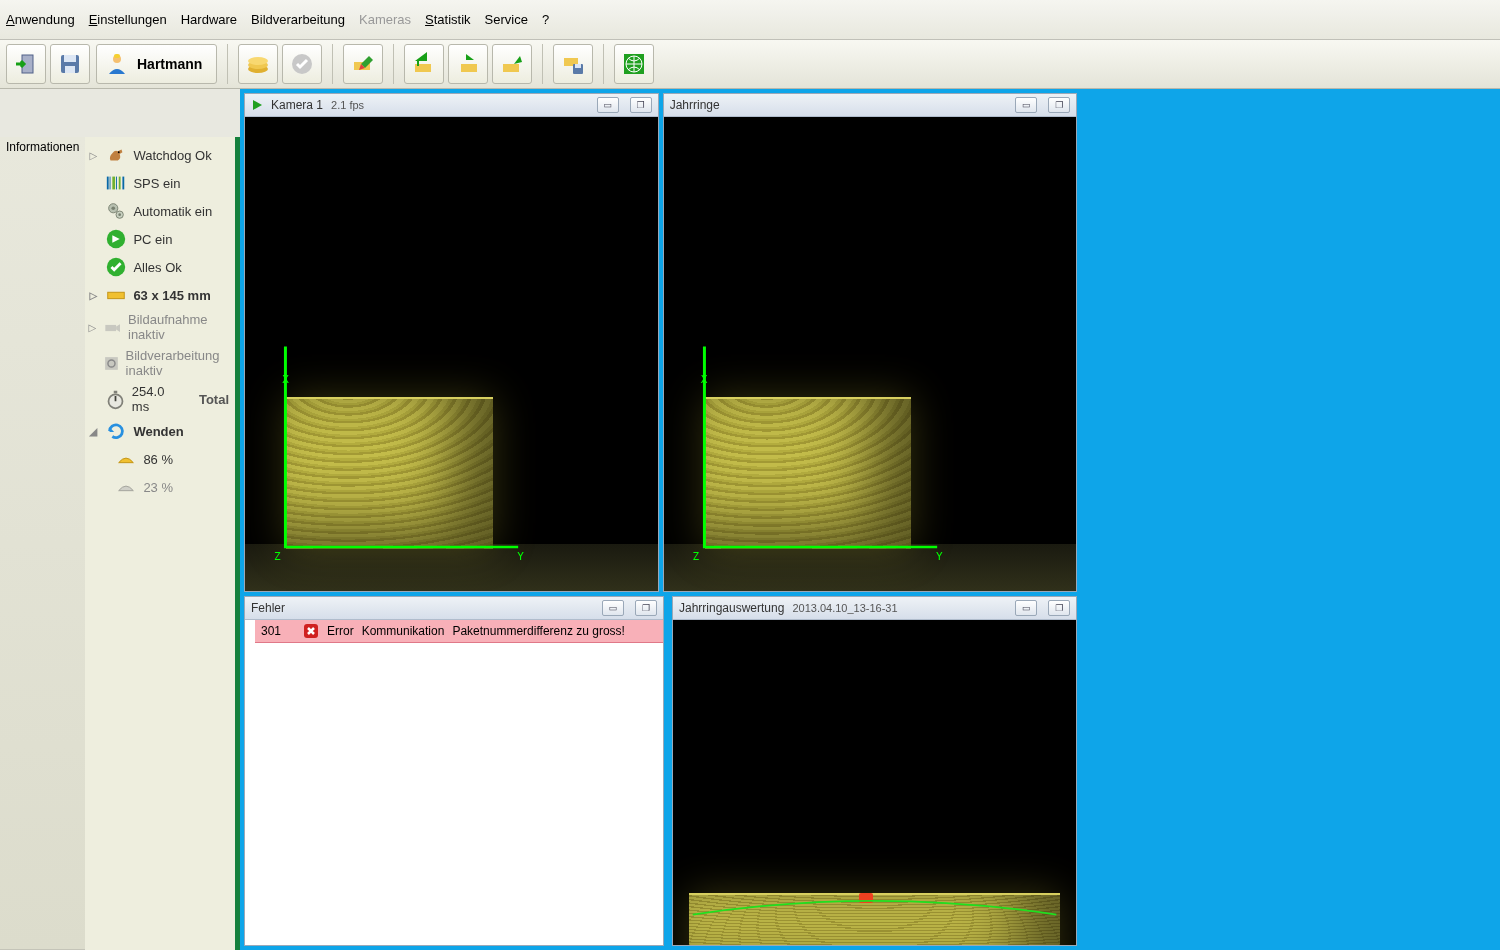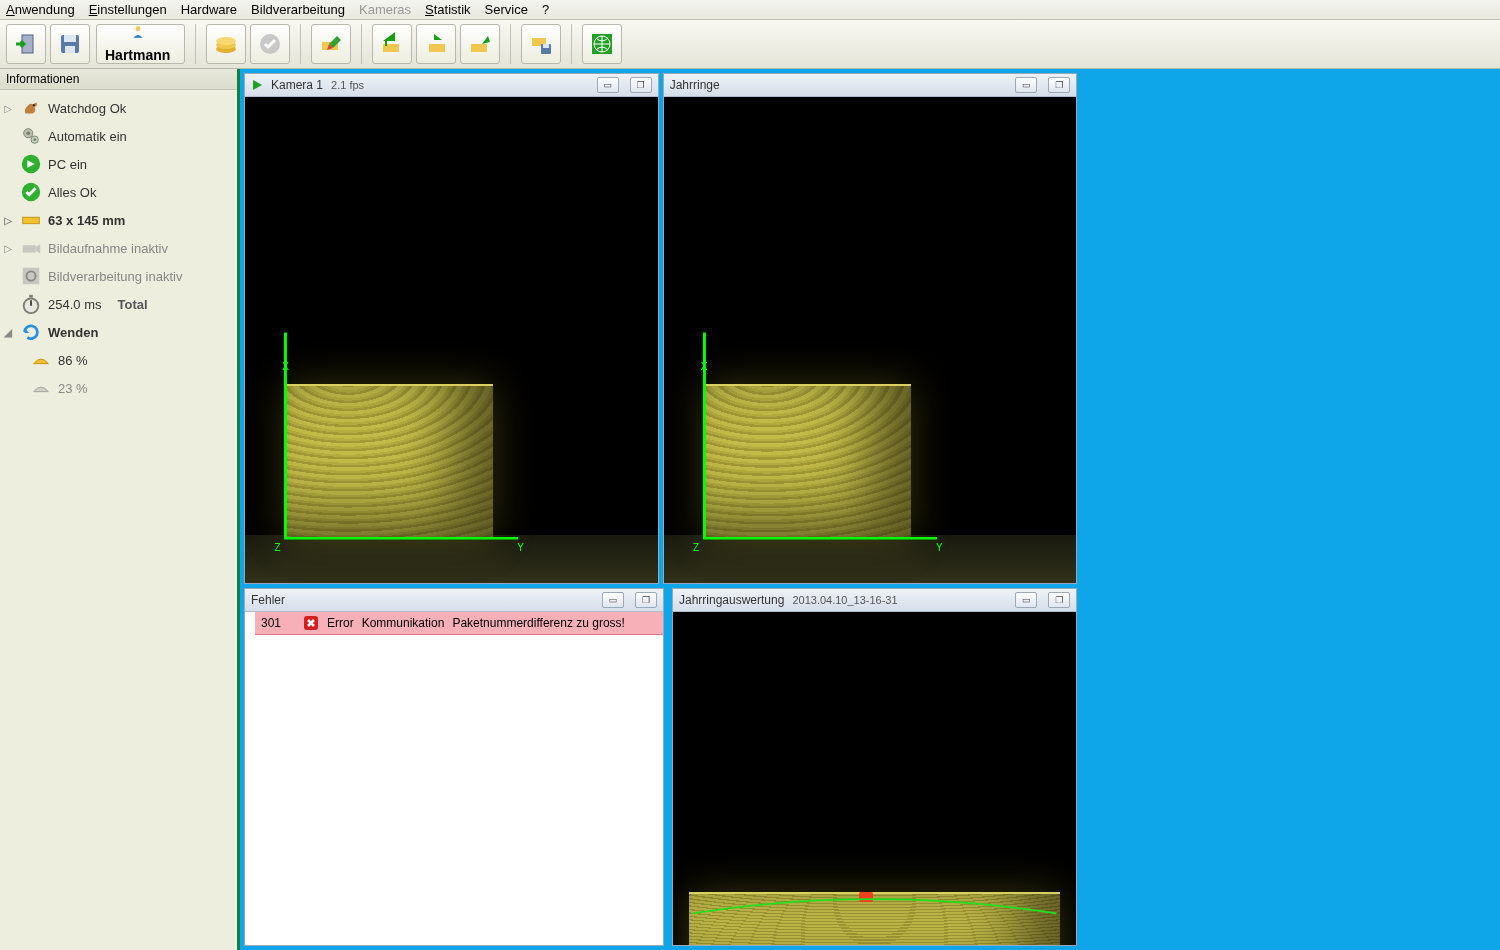--- a/index.html
+++ b/index.html
@@ -9,21 +9,21 @@
   background: #e8e8e0;
   width: 1500px;
   height: 950px;
   overflow: hidden;
   display: flex;
   flex-direction: column;
 }
 .menubar {
   background: linear-gradient(#f5f5f0, #e8e8de);
   border-bottom: 1px solid #c0c0b8;
-  padding: 2px 6px;
+  padding: 12px 6px;
   display: flex;
   gap: 14px;
   font-size: 13px;
 }
 .menubar span { cursor: default; }
 .menubar .disabled { color: #999; }
 .menubar u { text-decoration: underline; }
 .toolbar {
   background: linear-gradient(#f8f8f2, #e4e4d8);
   border-bottom: 1px solid #b8b8ac;
@@ -50,33 +50,32 @@
 .user-chip {
   height: 40px;
   border: 1px solid #b8b8ac;
   border-radius: 3px;
   background: linear-gradient(#fff,#ededdf);
   display: flex; align-items: center;
   padding: 0 14px 0 8px;
   font-weight: bold;
   font-size: 14px;
   gap: 8px;
-  flex-direction: column;
 }
 .user-chip svg { width: 24px; height: 24px; }
 .main {
   flex: 1;
   display: flex;
   min-height: 0;
 }
 .sidebar {
   width: 240px;
   background: #eeeede;
-  border-right: 3px solid #15803d;
-  display: flex; flex-direction: column;
+  border-right: 5px solid #15803d;
+  display: flex; flex-direction: row; margin-top: 48px;
 }
 .side-title {
   background: linear-gradient(#e8e8dc,#dcdccc);
   border-bottom: 1px solid #c4c4b8;
   padding: 3px 6px;
   font-size: 12px;
 }
 .tree { padding: 4px 0; overflow: auto; }
 .tree-row {
   display: flex; align-items: center;
@@ -306,20 +305,34 @@
         <span class="expander">▷</span>
         <span class="ico">
             <svg viewBox="0 0 24 24">
               <path d="M6 18 Q4 14 8 10 Q11 6 14 8 L18 6 L19 9 L16 11 Q18 16 14 18 Z" fill="#c08040"></path>
               <circle cx="15" cy="9" r="1" fill="#000"></circle>
             </svg>
           </span>
         <span>Watchdog Ok</span>
       </div>
 
+      <div class="tree-row">
+        <span class="expander"></span>
+        <span class="ico">
+            <svg viewBox="0 0 24 24">
+              <rect x="2" y="5" width="2" height="14" fill="#0868a8"></rect>
+              <rect x="5" y="5" width="1" height="14" fill="#0868a8"></rect>
+              <rect x="8" y="5" width="3" height="14" fill="#70b030"></rect>
+              <rect x="12" y="5" width="1" height="14" fill="#0868a8"></rect>
+              <rect x="15" y="5" width="2" height="14" fill="#70b030"></rect>
+              <rect x="19" y="5" width="2" height="14" fill="#0868a8"></rect>
+            </svg>
+          </span>
+        <span>SPS ein</span>
+      </div>
 
       <div class="tree-row">
         <span class="expander"></span>
         <span class="ico">
             <svg viewBox="0 0 24 24">
               <circle cx="9" cy="9" r="5" fill="#b8c0b0" stroke="#788070"></circle>
               <circle cx="9" cy="9" r="2" fill="#788070"></circle>
               <circle cx="16" cy="16" r="4" fill="#c8d0c0" stroke="#788070"></circle>
               <circle cx="16" cy="16" r="1.5" fill="#788070"></circle>
             </svg>

